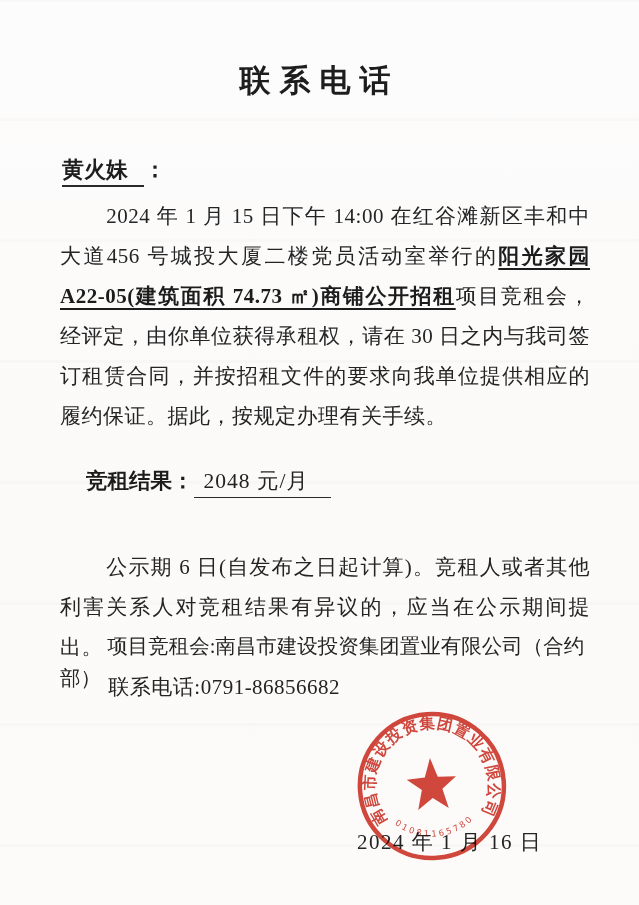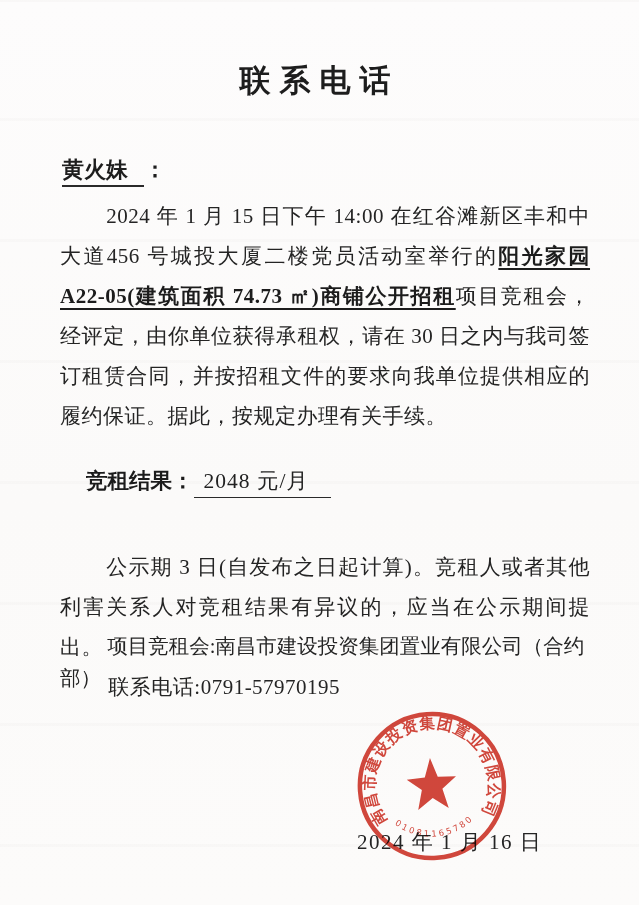--- a/index.html
+++ b/index.html
@@ -136,25 +136,25 @@
   </div>
 
   <p class="body-text para1">
     <span>2024 年 1 月 15 日下午 14:00 在红谷滩新区丰和中大道456 号城投大厦二楼党员活动室举行的</span><span class="hl">阳光家园 A22-05(建筑面积 74.73 ㎡)商铺公开招租</span><span>项目竞租会，经评定，由你单位获得承租权，请在 30 日之内与我司签订租赁合同，并按招租文件的要求向我单位提供相应的履约保证。据此，按规定办理有关手续。</span>
   </p>
 
   <div class="result">
     <span class="label">竞租结果：</span><span class="value">2048 元/月</span>
   </div>
 
-  <p class="body-text para2">公示期 3 日(自发布之日起计算)。竞租人或者其他利害关系人对竞租结果有异议的，应当在公示期间提出。</p>
+  <p class="body-text para2">公示期 6 日(自发布之日起计算)。竞租人或者其他利害关系人对竞租结果有异议的，应当在公示期间提出。</p>
 
   <div class="supervisor">项目竞租会:南昌市建设投资集团置业有限公司（合约部）</div>
 
-  <div class="phone">联系电话:0791-57970195</div>
+  <div class="phone">联系电话:0791-86856682</div>
 
 
   <div class="date">2024 年 1 月 16 日</div>
 
   <svg class="seal" viewBox="0 0 168 175" aria-hidden="true">
     <defs>
       <path id="sealTopArc" d="M 34.5 113.5 A 57 57 0 1 1 133.5 113.5" fill="none"></path>
       <path id="sealBottomArc" d="M 26 92 A 60 60 0 0 0 142 92" fill="none"></path>
     </defs>
     <circle cx="84" cy="86" r="72" fill="none" stroke-width="4.5" stroke="#d0382c"></circle>

